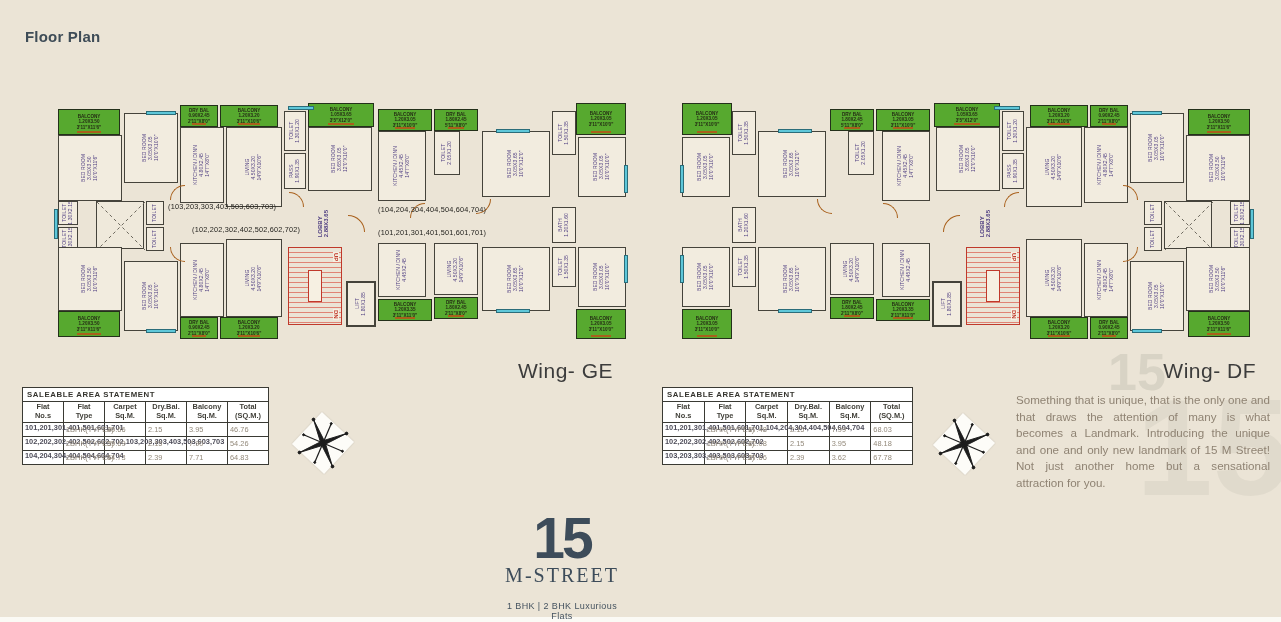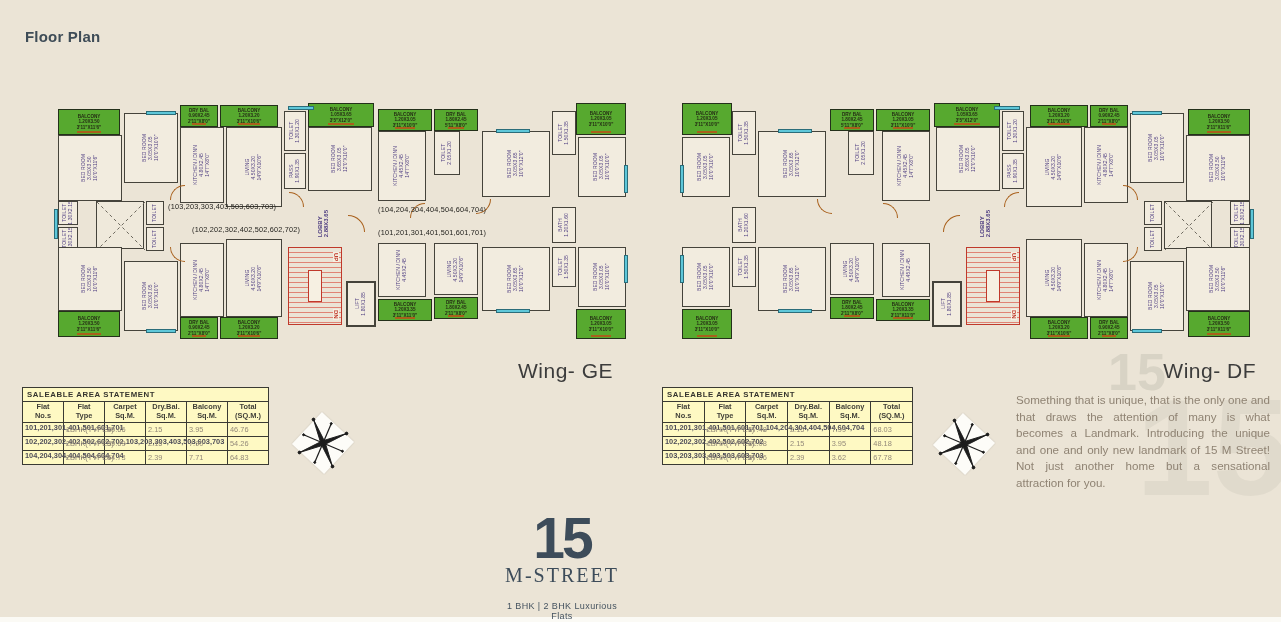--- a/index.html
+++ b/index.html
@@ -25,21 +25,21 @@
      repeating-linear-gradient(180deg, rgba(0,0,0,0) 0 4px, #e08374 4px 5px);}
   .stairs .core{position:absolute;left:50%;top:50%;transform:translate(-50%,-50%);width:12px;height:30px;border:1px solid #c0392b;background:#f6f0e2;}
   .stairs .s-up,.stairs .s-dn{position:absolute;writing-mode:vertical-rl;font-size:6px;font-weight:700;color:#c0392b;background:#f6f0e2;padding:1px 0;}
   .stairs .s-up{right:2px;top:4px;}
   .stairs .s-dn{right:2px;bottom:4px;}
   .door{border-left:1.2px solid #a9601c;border-top:1.2px solid #a9601c;border-top-left-radius:100%;background:transparent;}
 
   .wing-name{position:absolute;top:348px;width:578px;text-align:right;font-size:21px;color:#3c3c3c;letter-spacing:.5px;margin-top:11px;}
 
   
-  .area-table{position:absolute;border-collapse:collapse;background:#fef9c3;table-layout:fixed;}
+  .area-table{position:absolute;border-collapse:collapse;background:#ffffff;table-layout:fixed;}
   .area-table td,.area-table th{border:1px solid #3a3a34;padding:1px 2px;font-size:7.4px;line-height:1.2;vertical-align:top;}
   .area-table .title{font-size:7.8px;font-weight:700;color:#35342e;letter-spacing:.6px;text-align:left;padding:2px 4px;}
   .area-table th{font-weight:700;color:#403f38;text-align:center;}
   .area-table td.num{color:#93897a;text-align:left;padding-top:3px;}
   .area-table td.flats{color:#4c4b58;font-weight:700;}
   .area-table td.ftype{color:#8e8476;padding-top:3px;}
 
   
   .compass{position:absolute;width:62px;height:62px;}
   .compass .diamond{position:absolute;left:9px;top:9px;width:44px;height:44px;background:#fdfcf8;transform:rotate(43deg);box-shadow:0 0 2px rgba(0,0,0,.15);}

